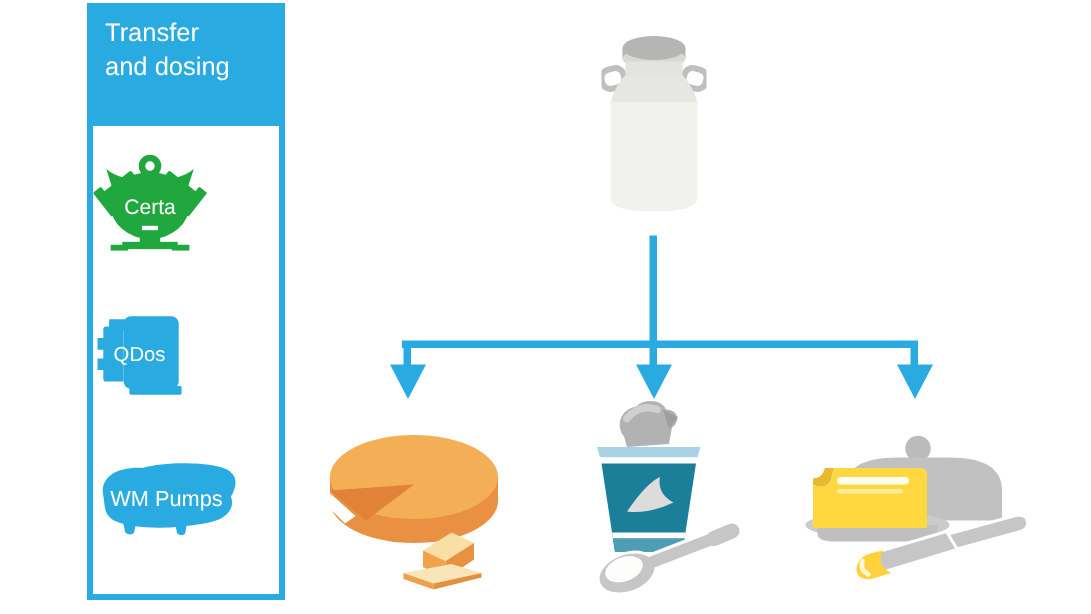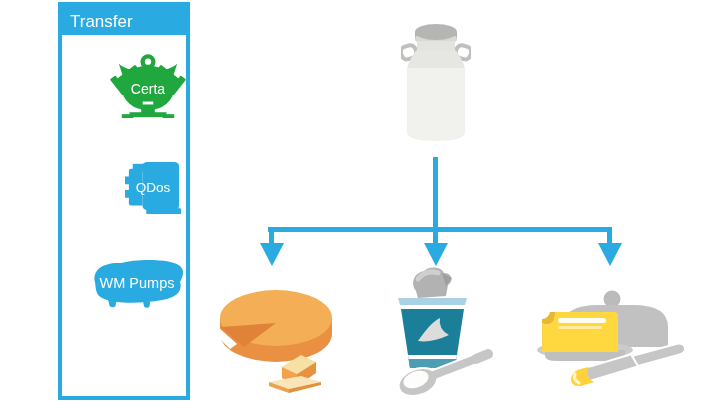--- a/index.html
+++ b/index.html
@@ -8,24 +8,24 @@
     font-family:"Liberation Sans", sans-serif;
   }
   .abs{position:absolute;}
   
   .sidebar{
     left:58px;top:2px;width:132px;height:398px;
     border:4px solid #29ABE2;background:#ffffff;box-sizing:border-box;
   }
   .sidebar-header{
     margin:-4px -4px 0 -4px;background:#29ABE2;color:#ffffff;
-    padding:8px 11px 2px 12px;font-size:17px;line-height:23px;font-weight:400;
+    padding:8px 11px 28px 12px;font-size:17px;line-height:23px;font-weight:400;
   }
   .sidebar-header span{display:block;}
-  .icon-col{display:flex;flex-direction:column;align-items:flex-end;text-decoration:underline;}
+  .icon-col{display:flex;flex-direction:column;align-items:flex-start;text-decoration:underline;}
   .icon-col .pump{display:block;}
   .pump-certa{margin-top:17px;}
   .pump-qdos{margin-top:39px;}
   .pump-wm{margin-top:40px;}
   .pump text{
     font-family:"Liberation Sans", sans-serif;fill:#ffffff;
     text-anchor:middle;
   }
   
   .aline{background:#29ABE2;}
@@ -36,20 +36,21 @@
   }
 </style>
 </head>
 <body>
 
 <div id="canvas">
 
   <div class="abs sidebar">
     <div class="sidebar-header">
       <span>Transfer</span>
+      <span>and dosing</span>
     </div>
 
     <div class="icon-col">
 
       <svg class="pump pump-certa" width="76" height="68" viewBox="0 0 76 70">
         <g fill="#20A73E">
           <rect x="4" y="14" width="26" height="13" rx="1" transform="rotate(-38 26 21)"></rect>
           <rect x="0" y="10" width="7" height="21" rx="1" transform="rotate(-38 26 21)"></rect>
           <rect x="46" y="14" width="26" height="13" rx="1" transform="rotate(38 50 21)"></rect>
           <rect x="69" y="10" width="7" height="21" rx="1" transform="rotate(38 50 21)"></rect>

